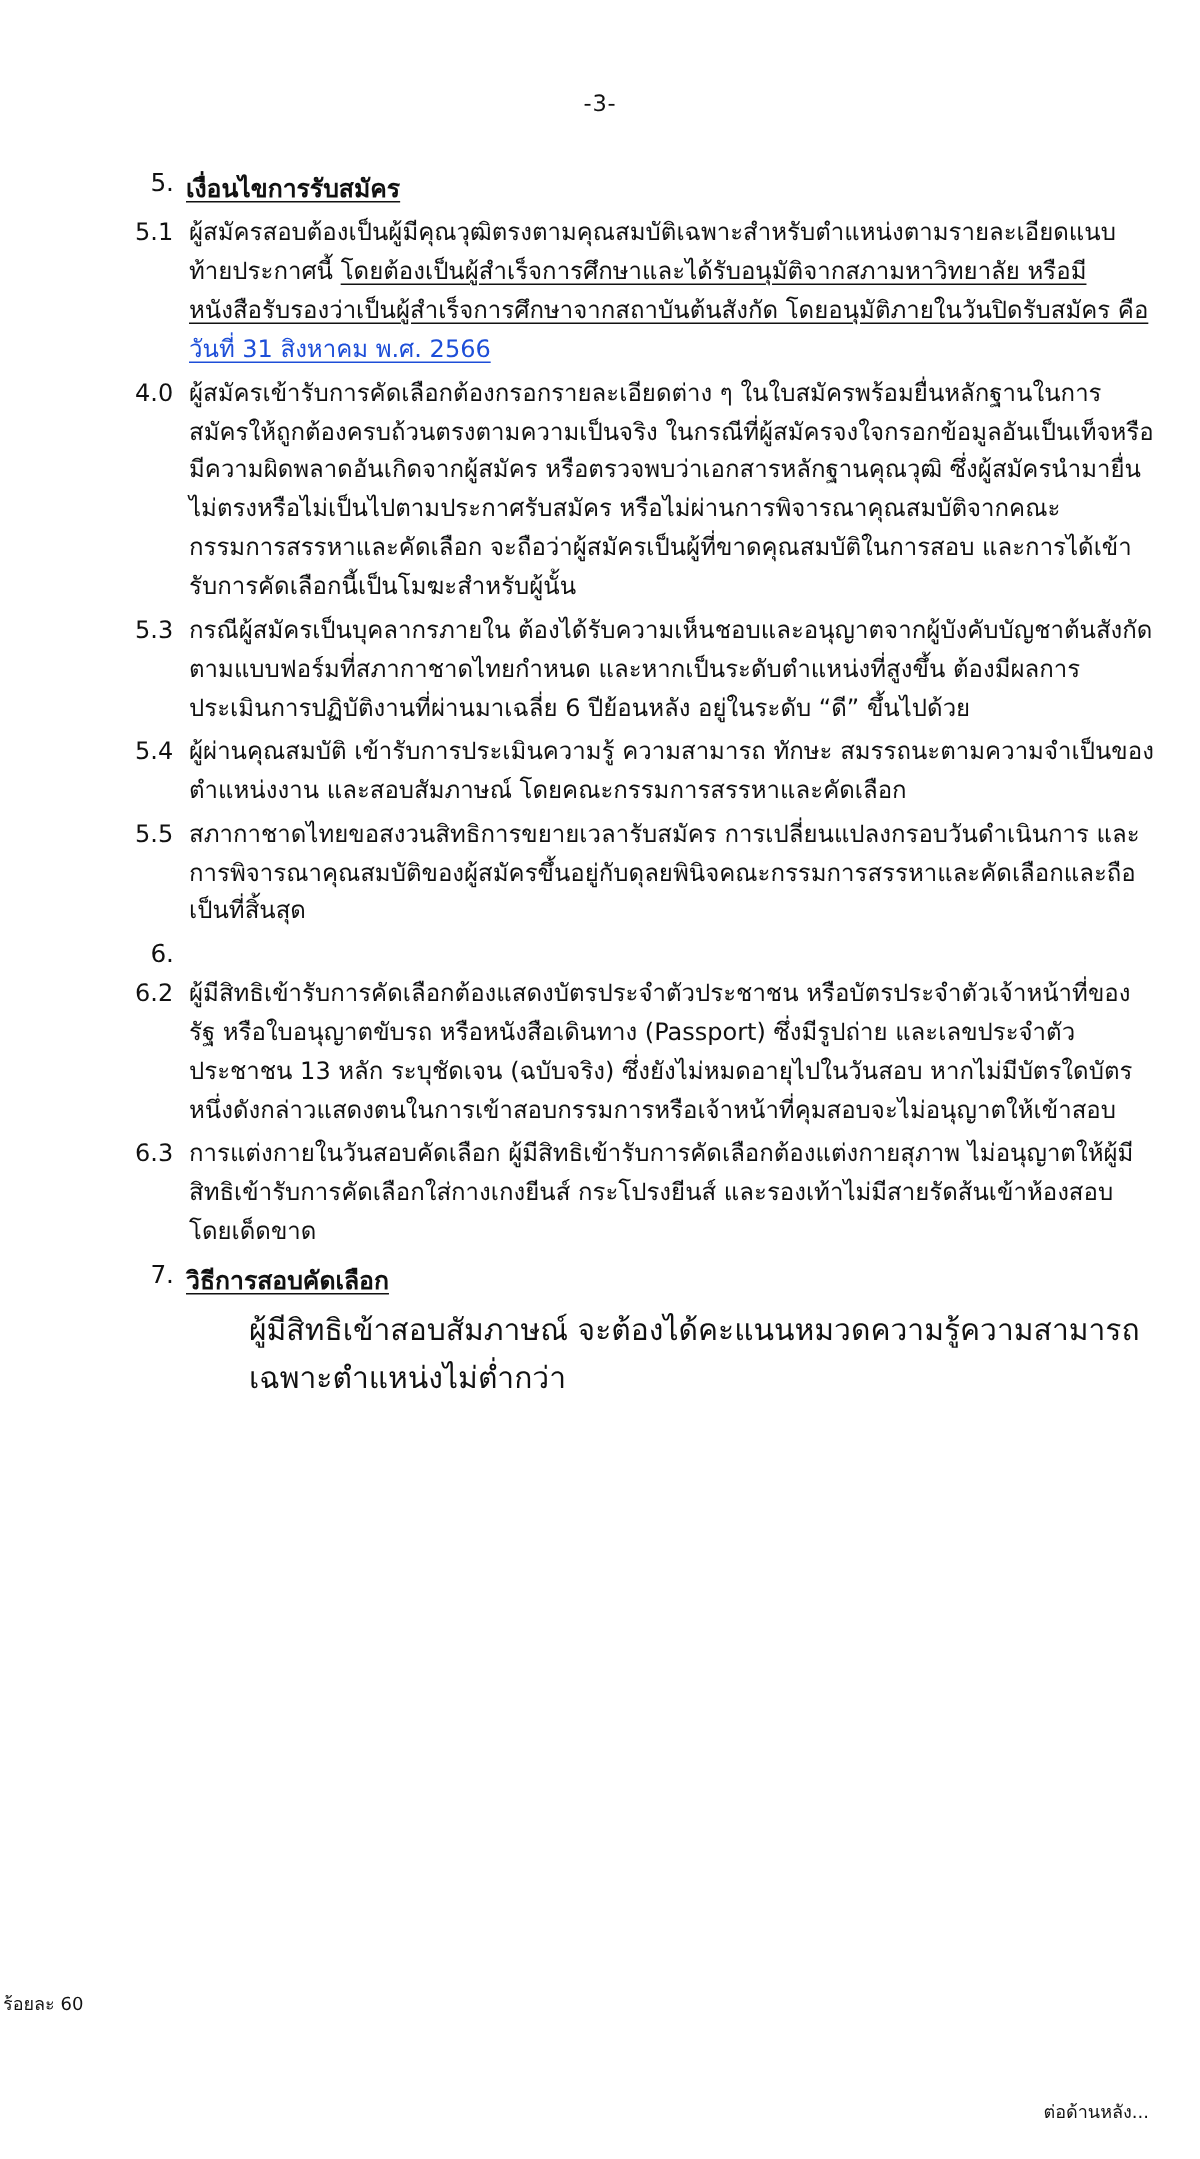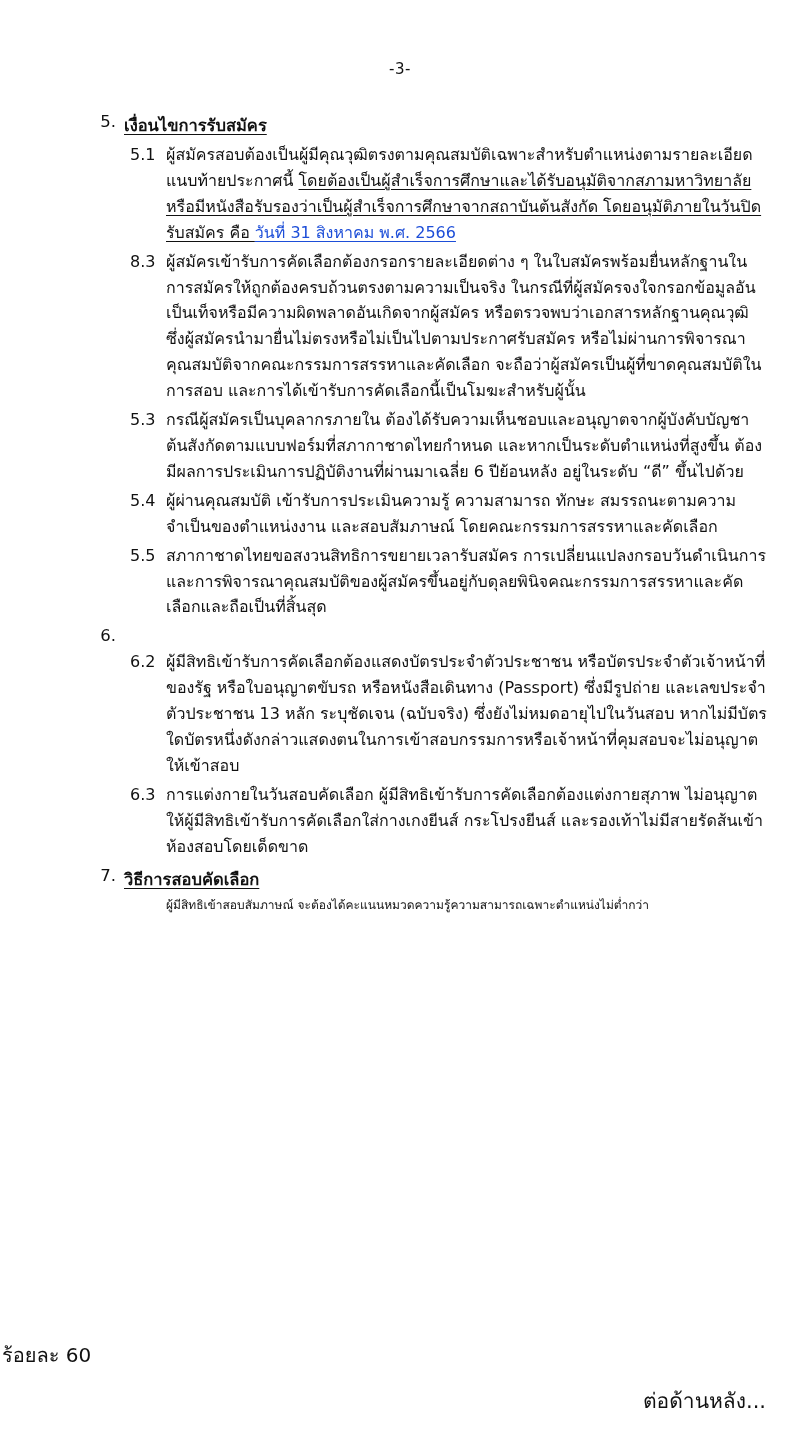--- a/index.html
+++ b/index.html
@@ -46,63 +46,63 @@
     padding-right: 8px;
   }
   .sec-title {
     text-decoration: underline;
     text-underline-offset: 3px;
     font-weight: bold;
   }
   .item {
     display: flex;
     align-items: flex-start;
-    margin-left: 100px;
+    margin-left: 60px;
     margin-top: 3px;
     font-size: 16px;
     line-height: 1.62;
   }
   .item-num {
     flex: 0 0 36px;
     width: 36px;
     text-align: left;
   }
   .item-body {
     flex: 1;
     text-align: left;
   }
   .noindent {
     margin-left: 136px;
-    font-size: 12px;
+    font-size: 20px;
     line-height: 1.62;
     margin-top: 3px;
   }
   .u {
     text-decoration: underline;
     text-underline-offset: 3px;
   }
   .red {
     color: #e00000;
   }
   .red-u {
     color: #1d4ed8;
     text-decoration: underline;
     text-underline-offset: 3px;
   }
   .left-margin-note {
     position: absolute;
     left: 2px;
-    bottom: 68px;
-    font-size: 20px;
+    bottom: 94px;
+    font-size: 12px;
   }
   .footer-note {
     position: absolute;
     right: 34px;
     bottom: 22px;
-    font-size: 21px;
+    font-size: 12px;
   }
 </style>
 </head>
 <body>
 
 <div class="page">
 
   <div class="page-number">-3-</div>
 
   <div class="section">
@@ -112,21 +112,21 @@
     </div>
 
     <div class="item">
       <span class="item-num">5.1</span>
       <span class="item-body">
         <span>ผู้สมัครสอบต้องเป็นผู้มีคุณวุฒิตรงตามคุณสมบัติเฉพาะสำหรับตำแหน่งตามรายละเอียดแนบท้ายประกาศนี้ </span><span class="u">โดยต้องเป็นผู้สำเร็จการศึกษาและได้รับอนุมัติจากสภามหาวิทยาลัย หรือมีหนังสือรับรองว่าเป็นผู้สำเร็จการศึกษาจากสถาบันต้นสังกัด โดยอนุมัติภายในวันปิดรับสมัคร คือ </span><span class="red-u">วันที่ 31 สิงหาคม พ.ศ. 2566</span>
       </span>
     </div>
 
     <div class="item">
-      <span class="item-num">8.3</span>
+      <span class="item-num">4.0</span>
       <span class="item-body">ผู้สมัครเข้ารับการคัดเลือกต้องกรอกรายละเอียดต่าง ๆ ในใบสมัครพร้อมยื่นหลักฐานในการสมัครให้ถูกต้องครบถ้วนตรงตามความเป็นจริง ในกรณีที่ผู้สมัครจงใจกรอกข้อมูลอันเป็นเท็จหรือมีความผิดพลาดอันเกิดจากผู้สมัคร หรือตรวจพบว่าเอกสารหลักฐานคุณวุฒิ ซึ่งผู้สมัครนำมายื่นไม่ตรงหรือไม่เป็นไปตามประกาศรับสมัคร หรือไม่ผ่านการพิจารณาคุณสมบัติจากคณะกรรมการสรรหาและคัดเลือก จะถือว่าผู้สมัครเป็นผู้ที่ขาดคุณสมบัติในการสอบ และการได้เข้ารับการคัดเลือกนี้เป็นโมฆะสำหรับผู้นั้น</span>
     </div>
 
     <div class="item">
       <span class="item-num">5.3</span>
       <span class="item-body">กรณีผู้สมัครเป็นบุคลากรภายใน ต้องได้รับความเห็นชอบและอนุญาตจากผู้บังคับบัญชาต้นสังกัดตามแบบฟอร์มที่สภากาชาดไทยกำหนด และหากเป็นระดับตำแหน่งที่สูงขึ้น ต้องมีผลการประเมินการปฏิบัติงานที่ผ่านมาเฉลี่ย 6 ปีย้อนหลัง อยู่ในระดับ “ดี” ขึ้นไปด้วย</span>
     </div>
 
     <div class="item">
       <span class="item-num">5.4</span>

